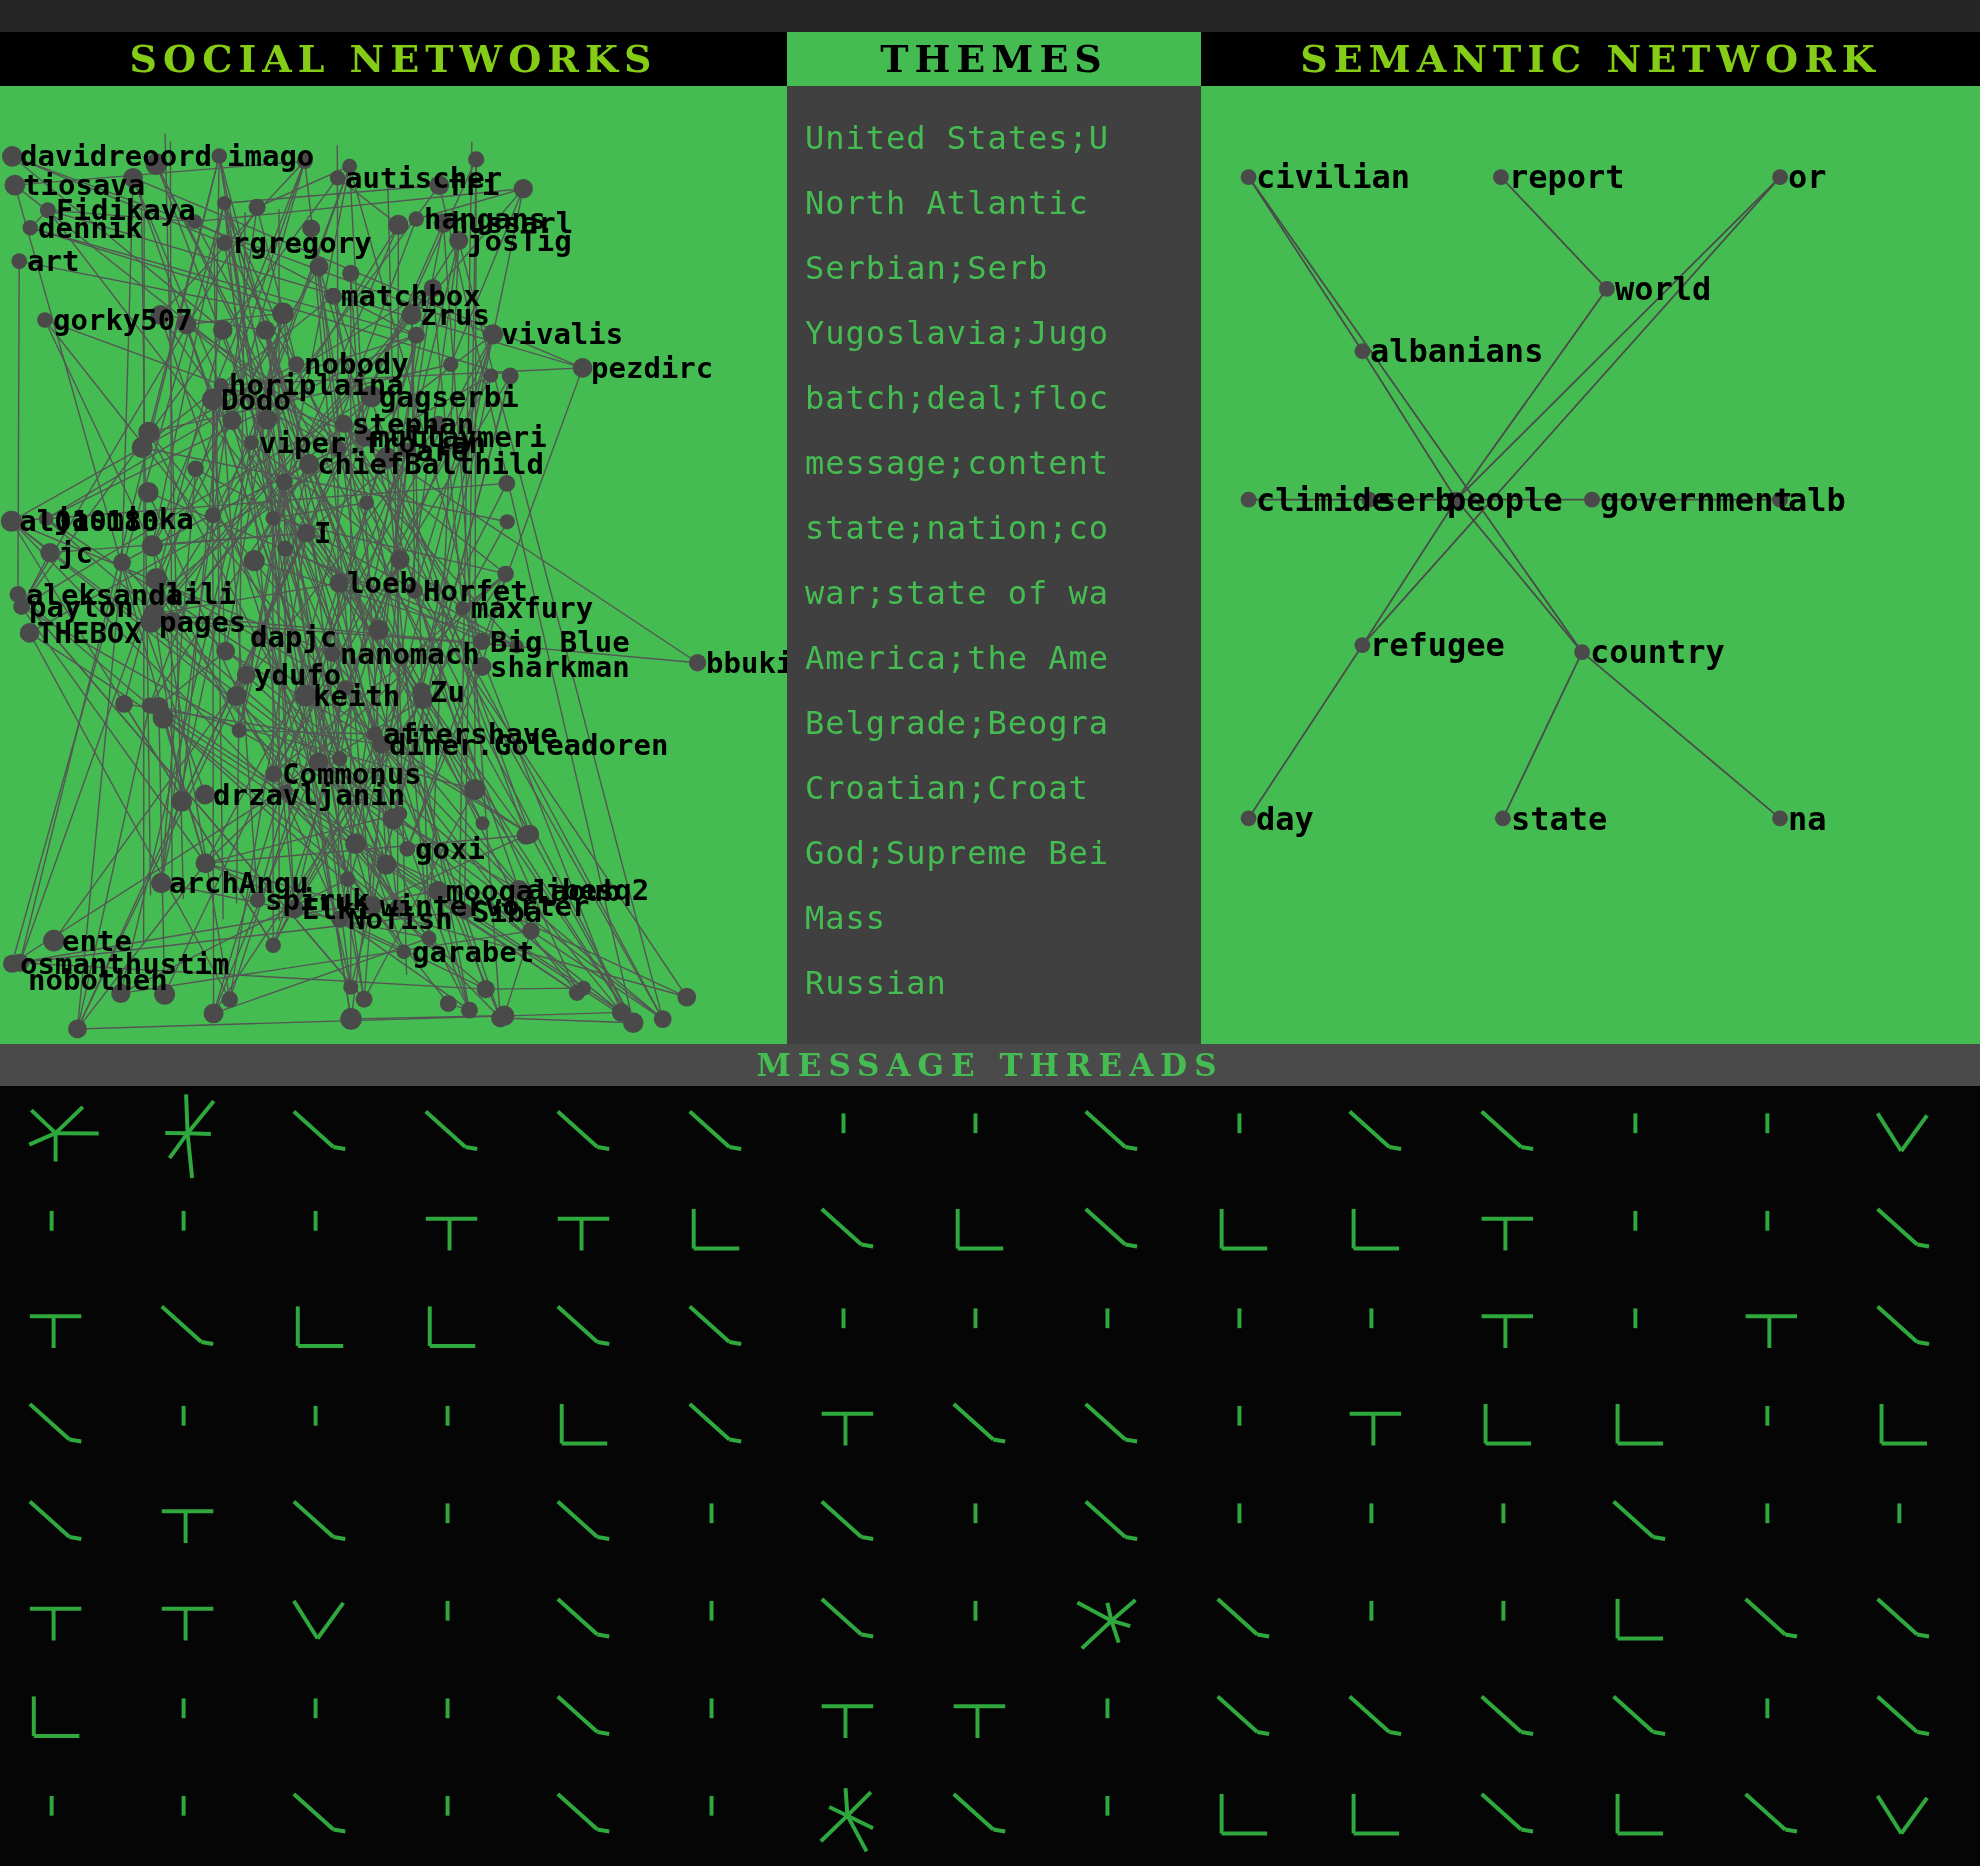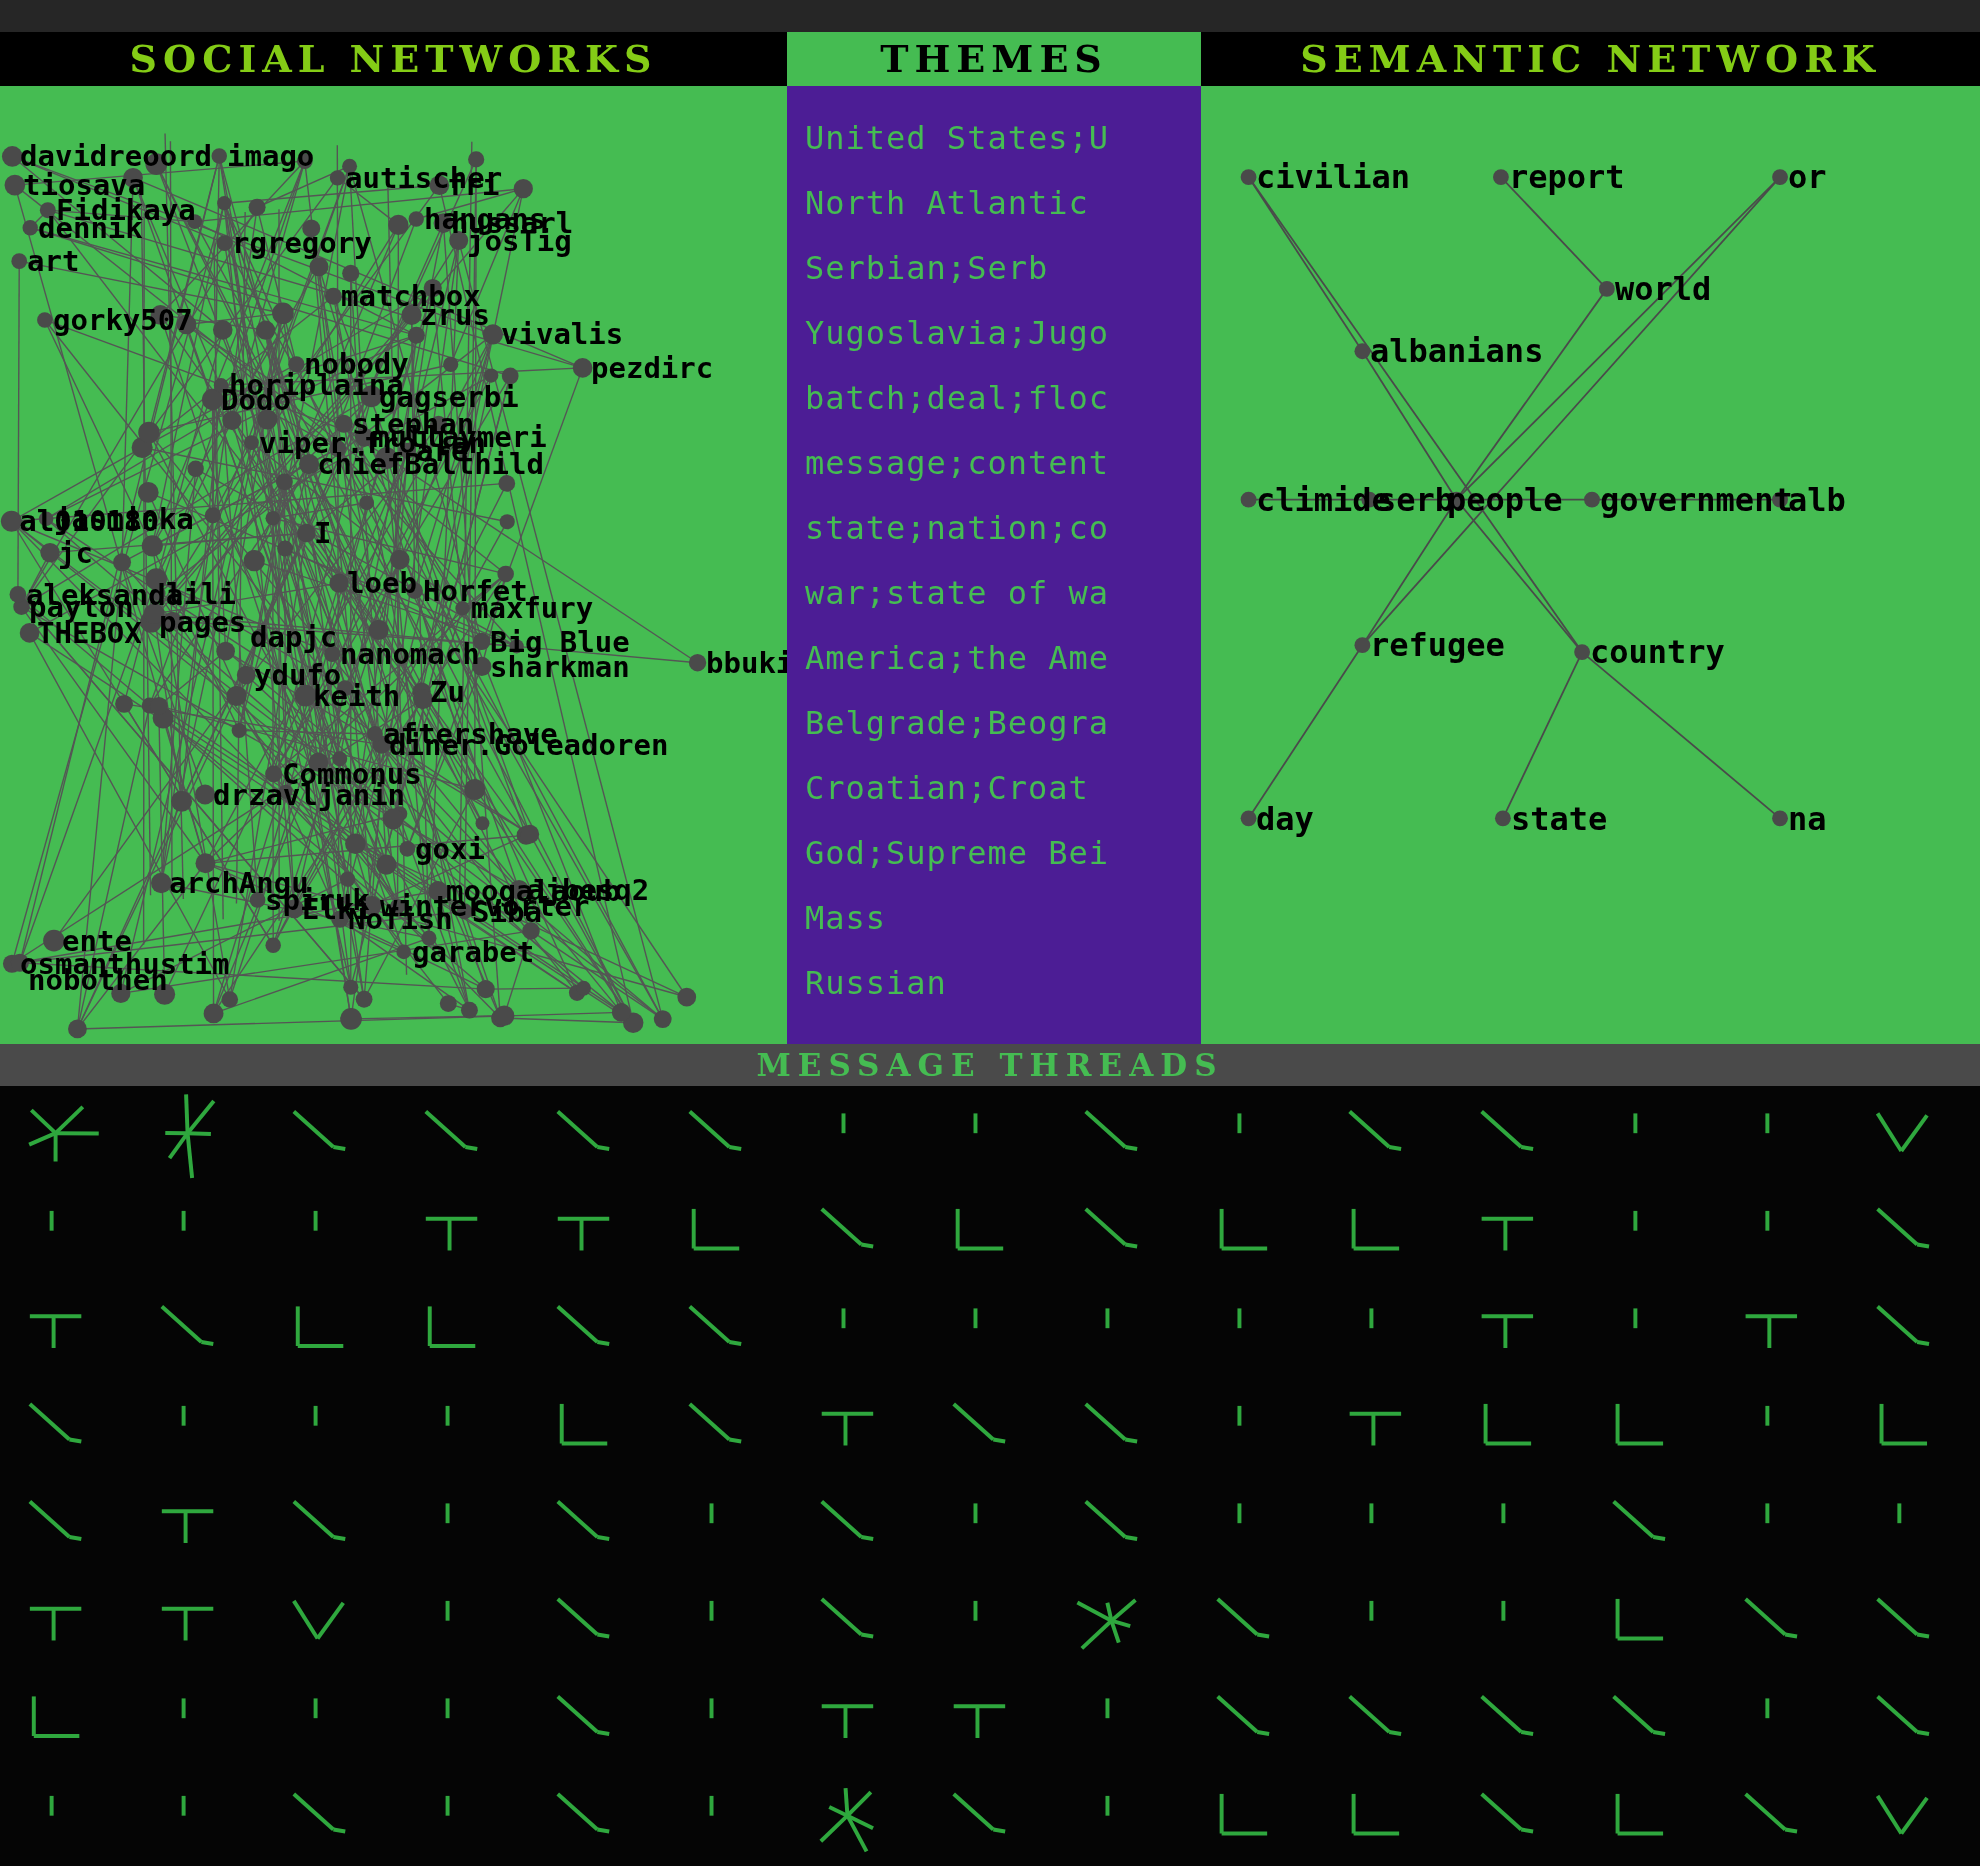--- a/index.html
+++ b/index.html
@@ -67,21 +67,21 @@
   .hdr-green { background: #45bc52; color: #000000; }
 
   .panel-body {
     position: absolute;
     left: 0; top: 54px;
     width: 100%;
     height: 958px;
     overflow: hidden;
   }
   .body-green { background: #45bc52; }
-  .body-dark  { background: #4c1d95; }
+  .body-dark  { background: #404040; }
 
   
   .graph-svg {
     position: absolute;
     left: 0; top: 0;
     display: block;
   }
   .node-label {
     position: absolute;
     font-family: "DejaVu Sans Mono", "Liberation Mono", monospace;

